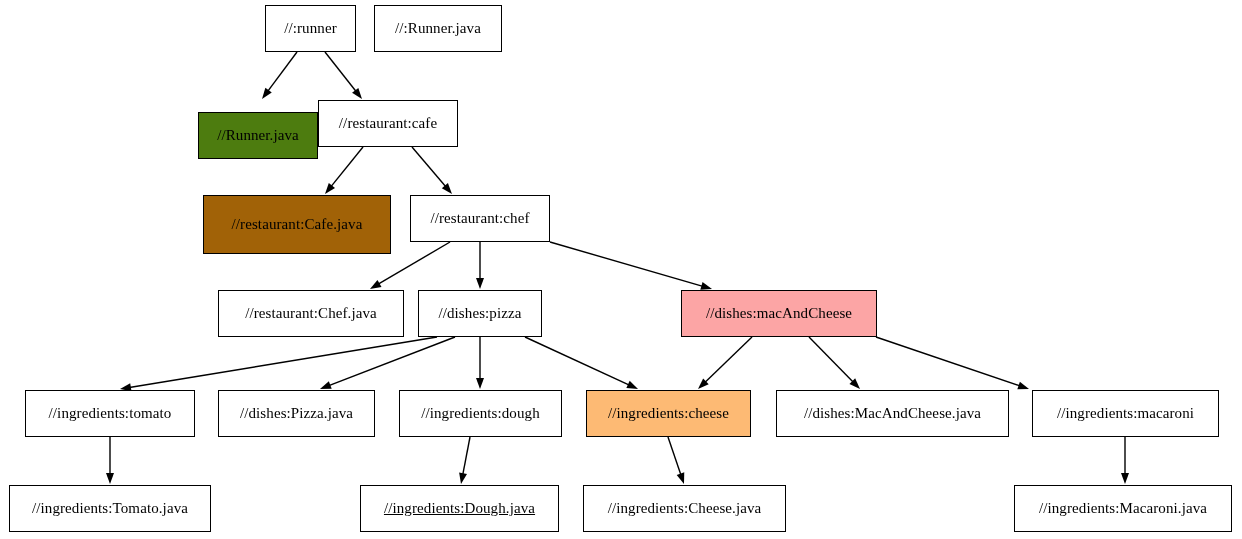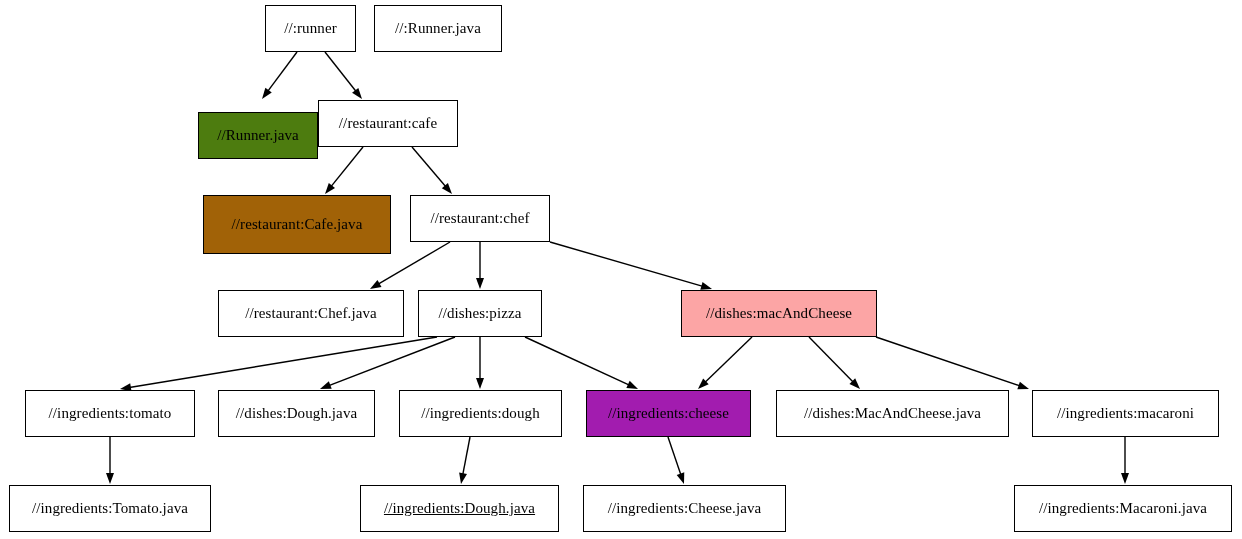--- a/index.html
+++ b/index.html
@@ -148,26 +148,26 @@
       <div class="node" style="left: 418px; top: 290px; width: 124px; height: 47px; border-color: rgb(0, 0, 0); background: rgb(255, 255, 255);">
         <span class="node-label" style="color: rgb(0, 0, 0);">//dishes:pizza</span>
       </div>
       <div class="node" style="left: 681px; top: 290px; width: 196px; height: 47px; border-color: rgb(0, 0, 0); background: #fca5a5;">
         <span class="node-label" style="color: rgb(0, 0, 0);">//dishes:macAndCheese</span>
       </div>
       <div class="node" style="left: 25px; top: 390px; width: 170px; height: 47px; border-color: rgb(0, 0, 0); background: rgb(255, 255, 255);">
         <span class="node-label" style="color: rgb(0, 0, 0);">//ingredients:tomato</span>
       </div>
       <div class="node" style="left: 218px; top: 390px; width: 157px; height: 47px; border-color: rgb(0, 0, 0); background: rgb(255, 255, 255);">
-        <span class="node-label" style="color: rgb(0, 0, 0);">//dishes:Dough.java</span>
+        <span class="node-label" style="color: rgb(0, 0, 0);">//dishes:Pizza.java</span>
       </div>
       <div class="node" style="left: 399px; top: 390px; width: 163px; height: 47px; border-color: rgb(0, 0, 0); background: rgb(255, 255, 255);">
         <span class="node-label" style="color: rgb(0, 0, 0);">//ingredients:dough</span>
       </div>
-      <div class="node" style="left: 586px; top: 390px; width: 165px; height: 47px; border-color: rgb(0, 0, 0); background: #a21caf;">
+      <div class="node" style="left: 586px; top: 390px; width: 165px; height: 47px; border-color: rgb(0, 0, 0); background: #fdba74;">
         <span class="node-label" style="color: rgb(0, 0, 0);">//ingredients:cheese</span>
       </div>
       <div class="node" style="left: 776px; top: 390px; width: 233px; height: 47px; border-color: rgb(0, 0, 0); background: rgb(255, 255, 255);">
         <span class="node-label" style="color: rgb(0, 0, 0);">//dishes:MacAndCheese.java</span>
       </div>
       <div class="node" style="left: 1032px; top: 390px; width: 187px; height: 47px; border-color: rgb(0, 0, 0); background: rgb(255, 255, 255);">
         <span class="node-label" style="color: rgb(0, 0, 0);">//ingredients:macaroni</span>
       </div>
       <div class="node" style="left: 9px; top: 485px; width: 202px; height: 47px; border-color: rgb(0, 0, 0); background: rgb(255, 255, 255);">
         <span class="node-label" style="color: rgb(0, 0, 0);">//ingredients:Tomato.java</span>

